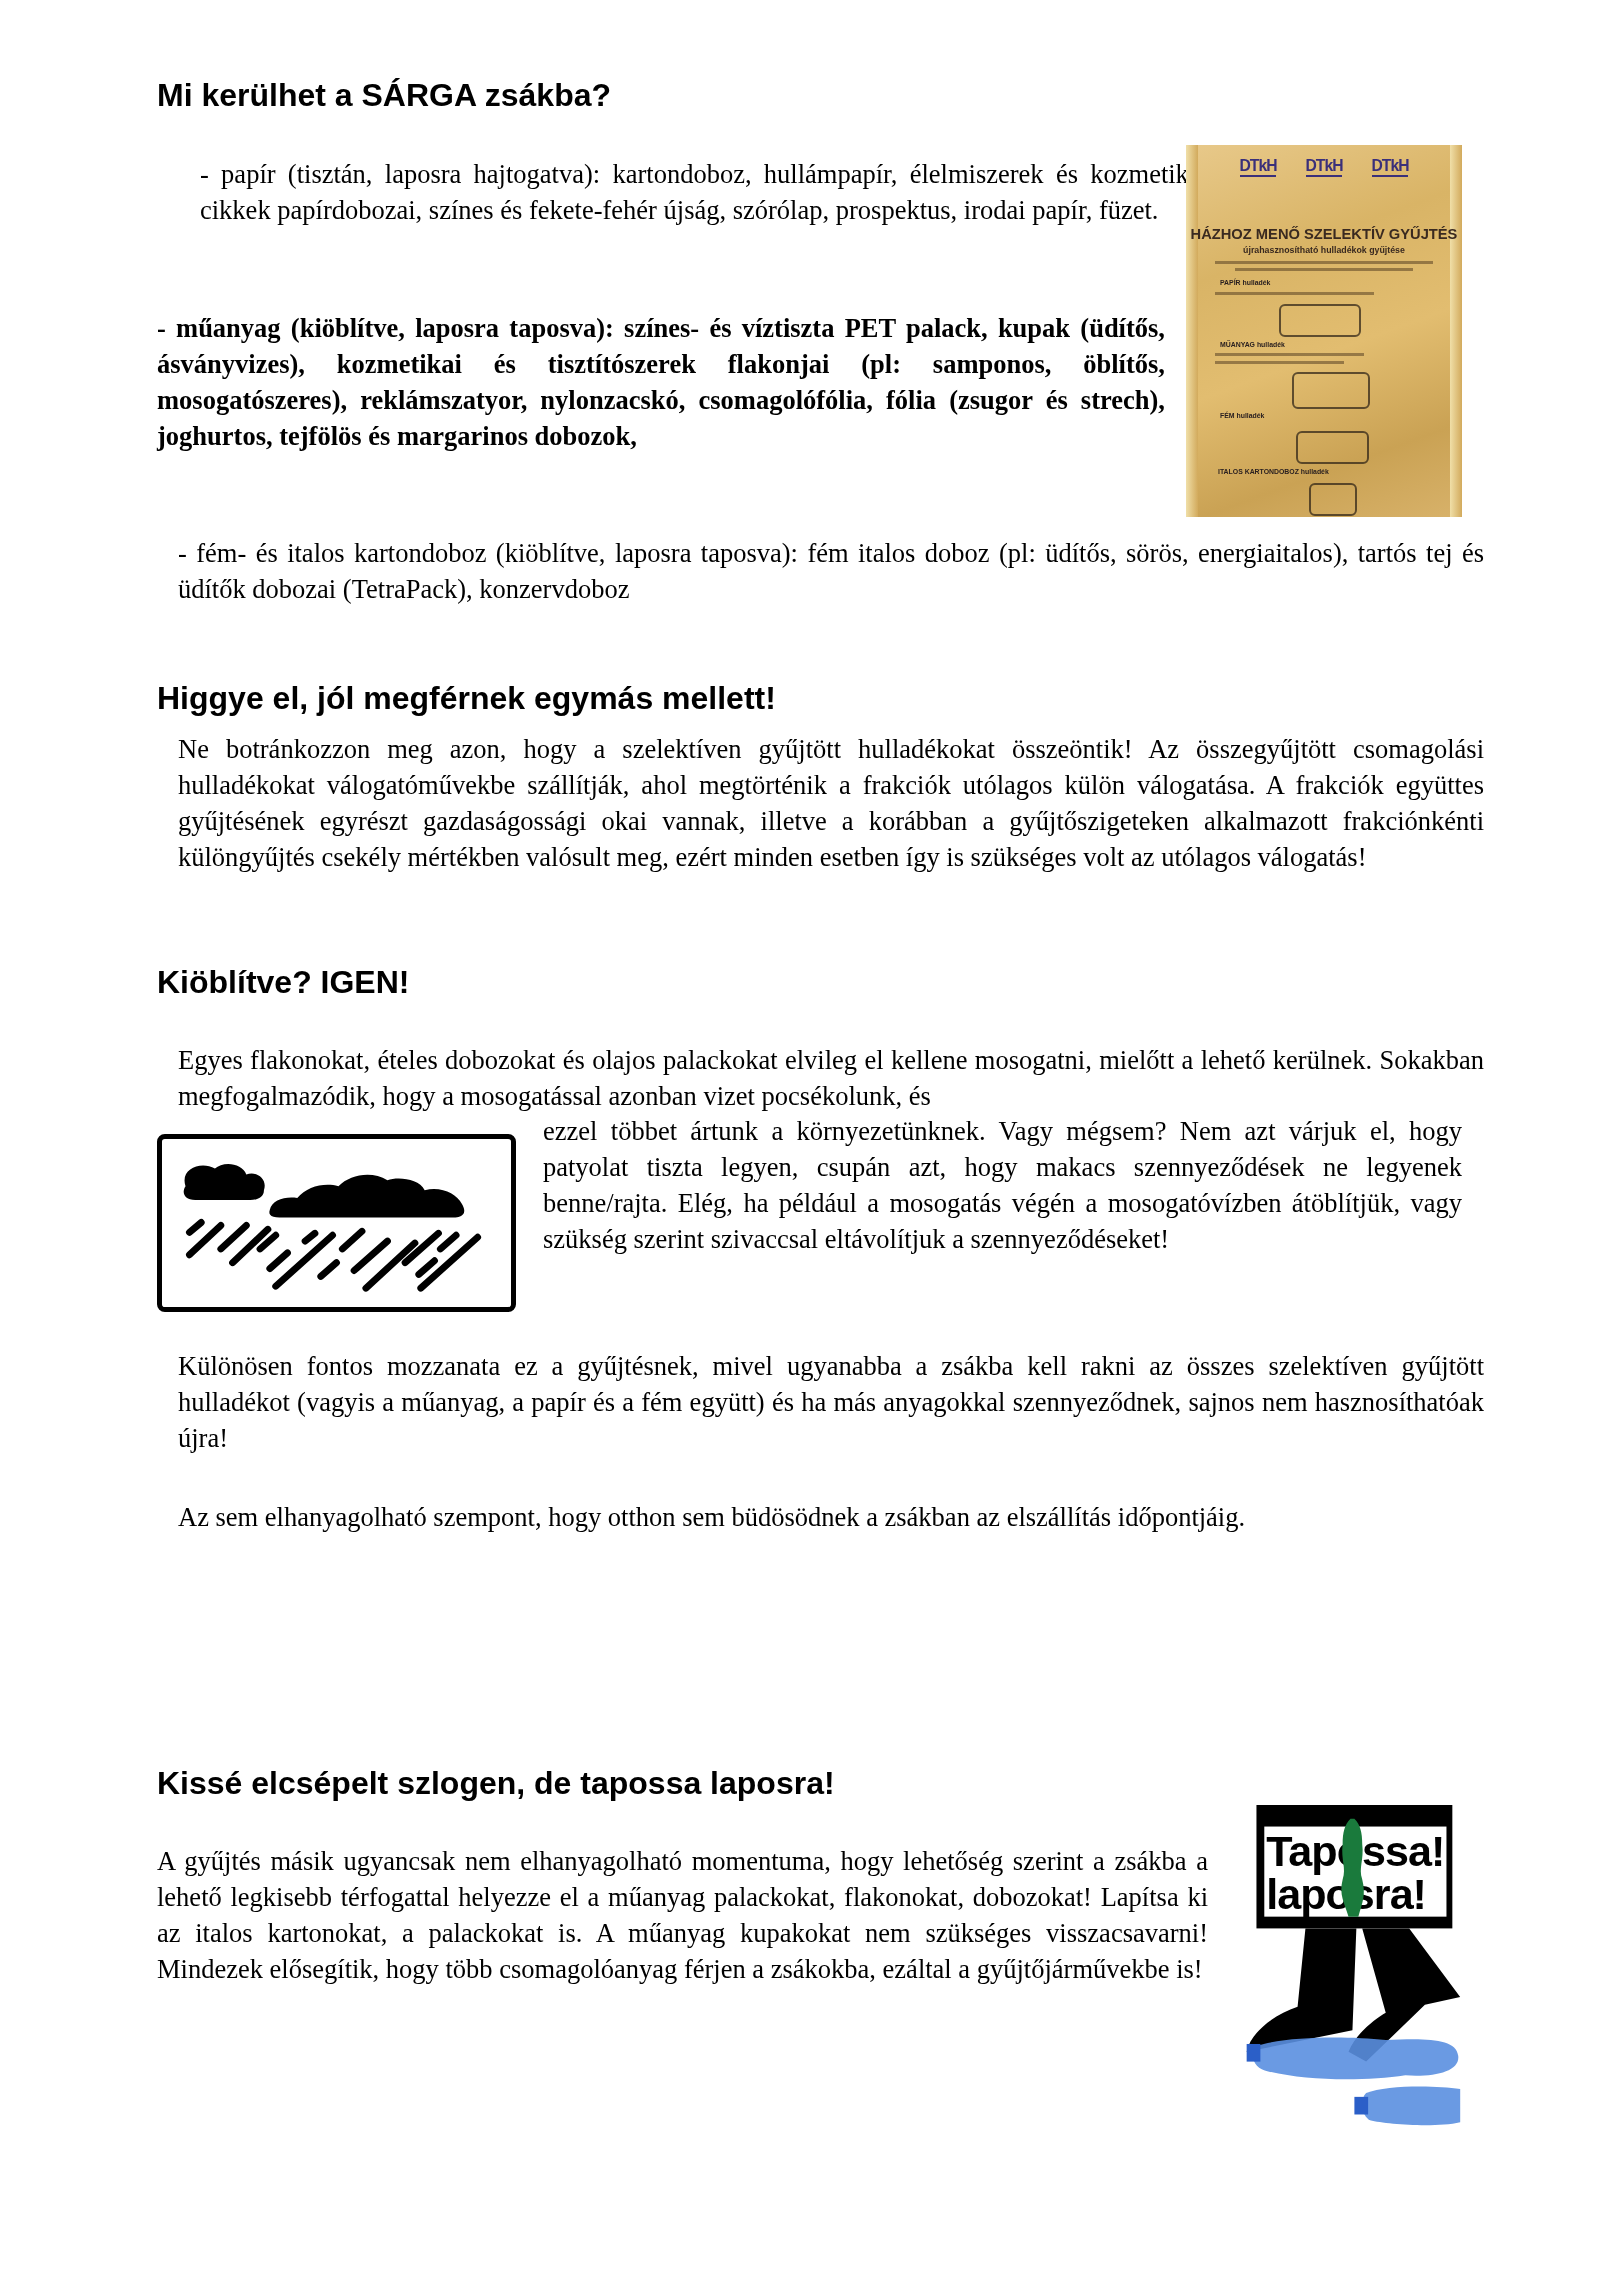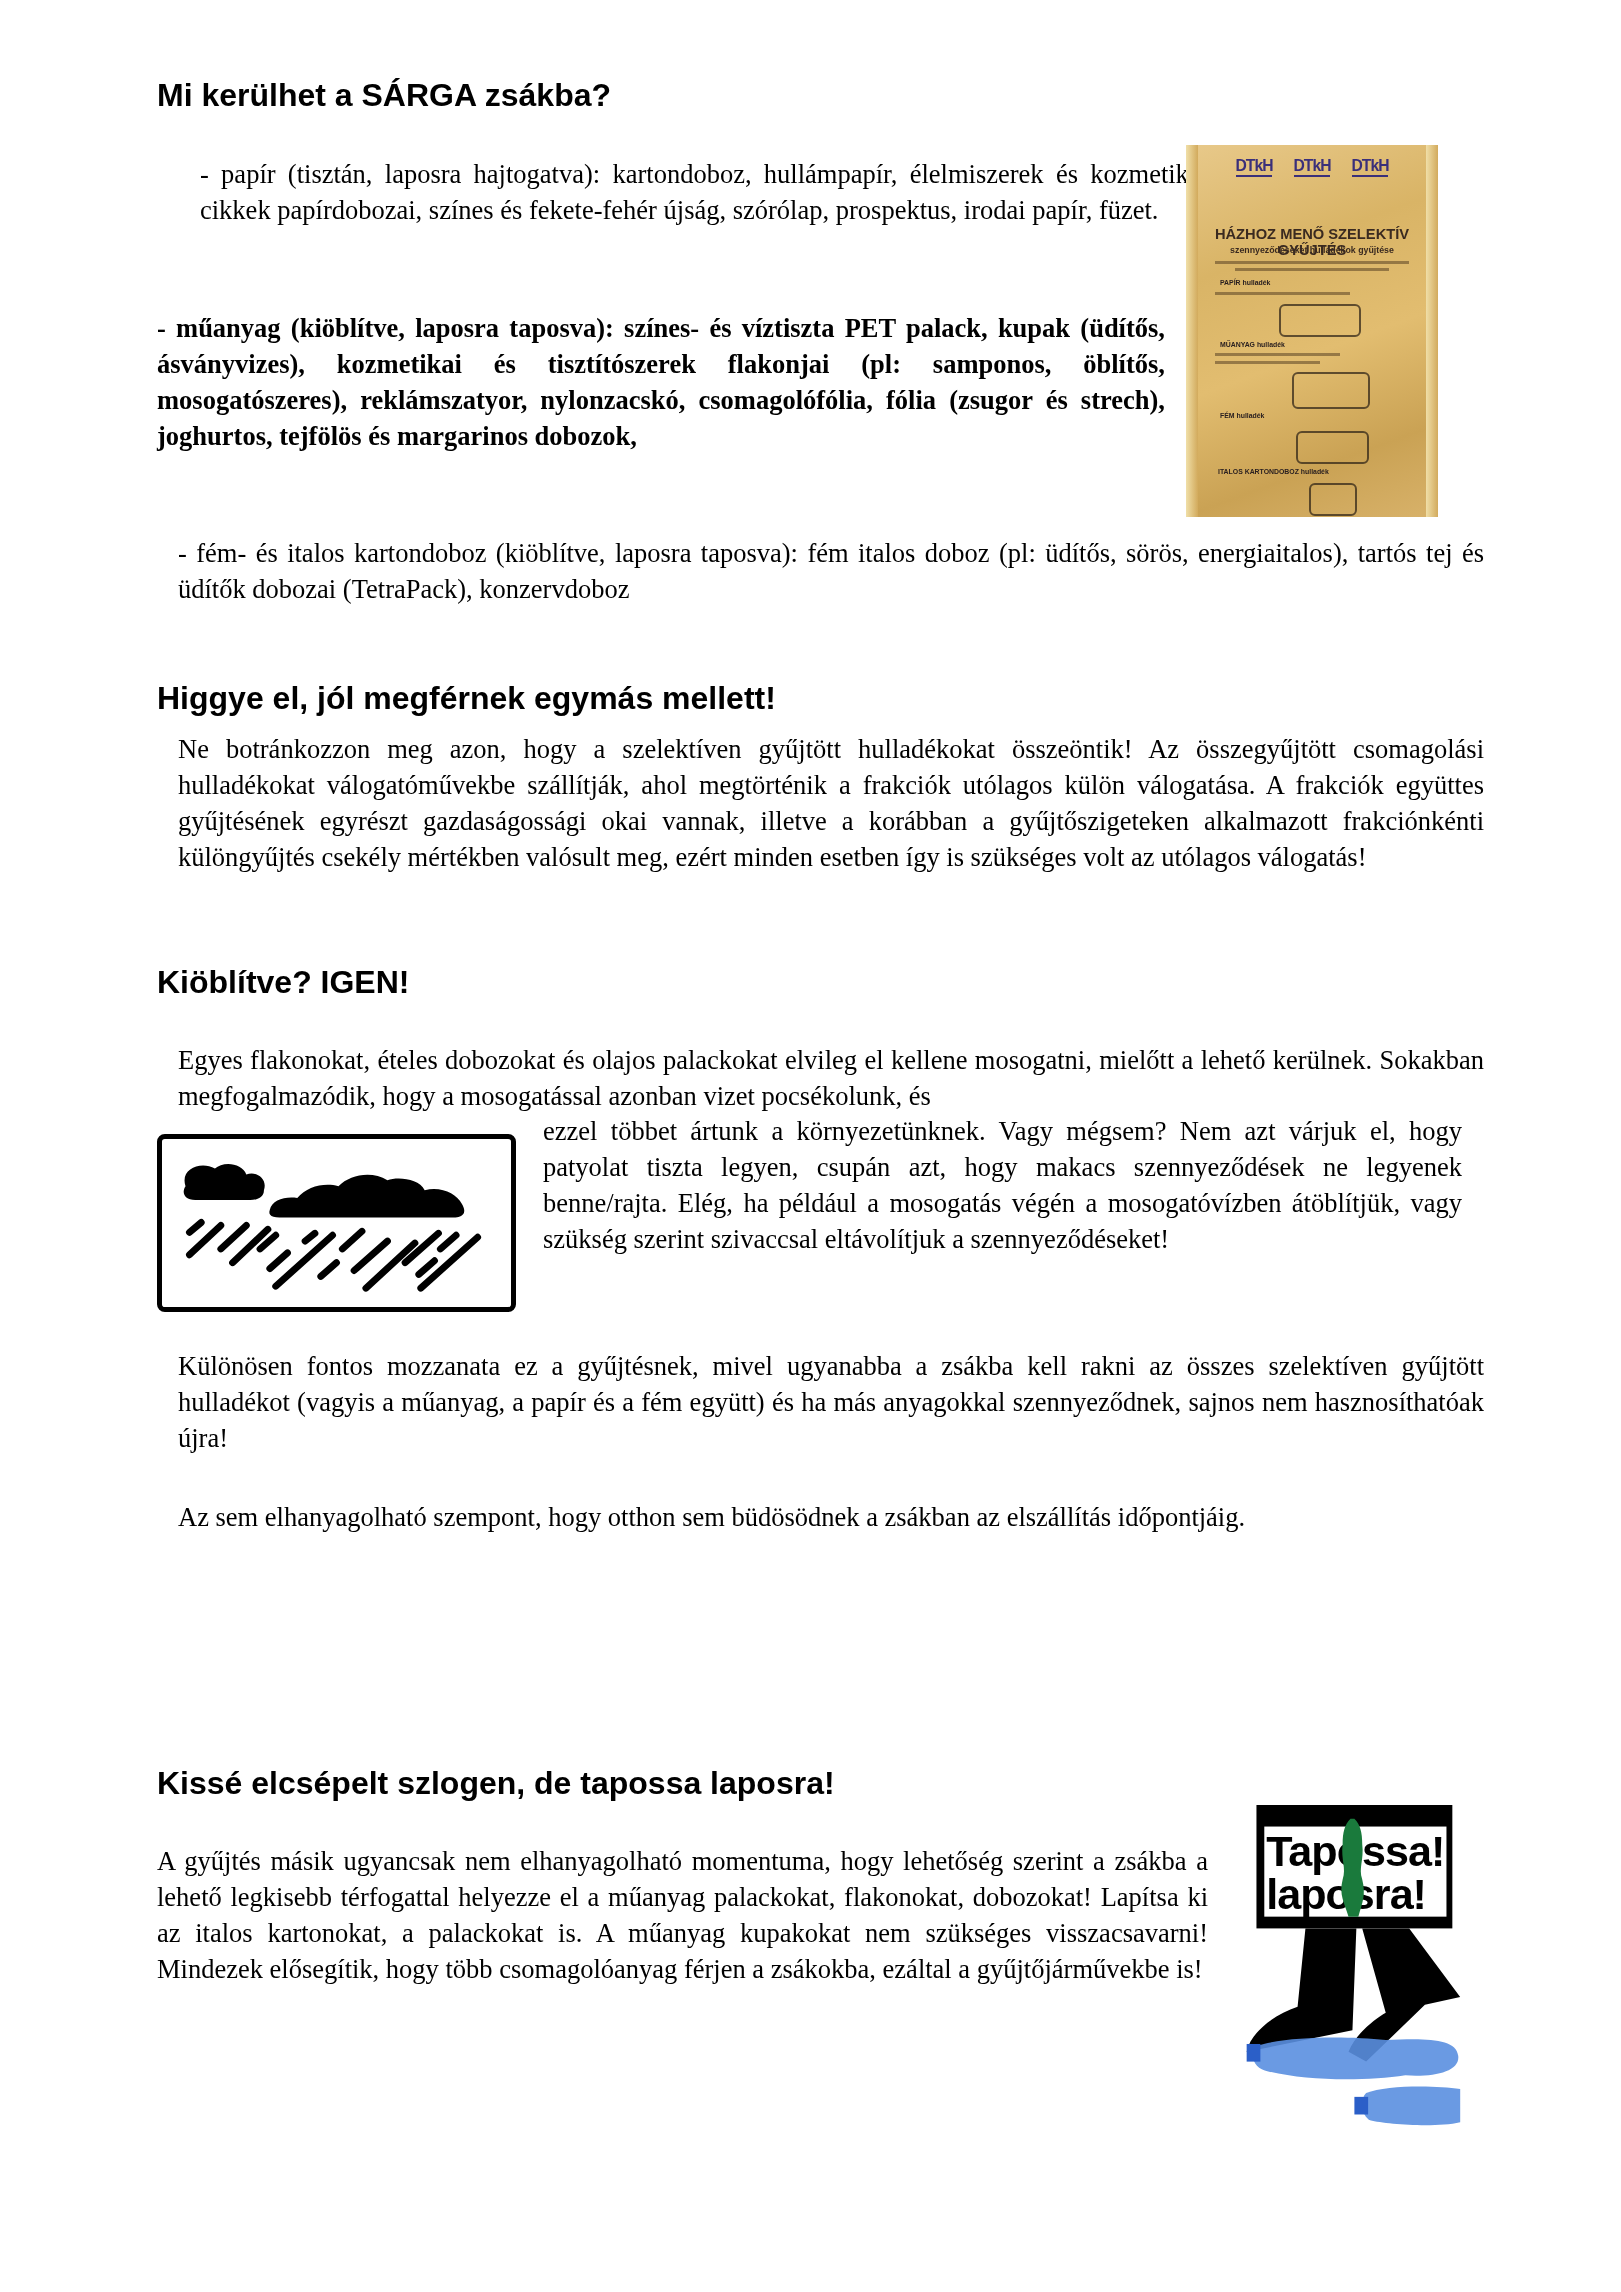--- a/index.html
+++ b/index.html
@@ -14,21 +14,21 @@
   }
   p {
     font-family:"Liberation Serif", serif; font-size:26.5px; line-height:36px;
     text-align:justify; margin:0; position:absolute; left:0;
   }
   .narrow { width:1008px; }
   .full { width:1306px;margin-left:21px; }
 
   
   .bag {
-    position:absolute; left:1186px; top:145px; width:252px; height:372px;
+    position:absolute; left:1186px; top:145px; width:276px; height:372px;
     background:linear-gradient(160deg,#e8c98a 0%,#d9b466 30%,#e2bd70 55%,#caa254 80%,#d8b26a 100%);
     overflow:hidden;
   }
   .bag .edge { position:absolute; top:0; bottom:0; width:11.8px; background:linear-gradient(90deg,#f0dfa8,#d2aa5c); }
   .bag .logos { position:absolute; top:11.8px; left:0; right:0; display:flex; justify-content:space-around; padding:0 39px; }
   .bag .logo { font-family:"Liberation Sans",sans-serif; font-weight:bold; font-size:15.7px; color:#3a2f7a; letter-spacing:-1px; border-bottom:2.9px solid #3a2f7a; }
   .bag .title { position:absolute; top:81px; left:0; right:0; text-align:center; font-family:"Liberation Sans",sans-serif; font-weight:bold; font-size:14.7px; color:#3a2a20; }
   .bag .subtitle { position:absolute; top:100px; left:0; right:0; text-align:center; font-family:"Liberation Sans",sans-serif; font-size:8.8px; color:#3a2a20; font-weight:bold;}
   .bag .lines { position:absolute; left:29px; right:29px; height:2.9px; background:rgba(60,40,20,.45); }
   .bag .sketch { position:absolute; border:2px solid rgba(40,30,20,.7); border-radius:5.9px; }
@@ -68,21 +68,21 @@
 
 <div class="bag">
   <div class="edge" style="left:0;"></div>
   <div class="edge" style="right:0;"></div>
   <div class="logos">
     <span class="logo">DTkH</span>
     <span class="logo">DTkH</span>
     <span class="logo">DTkH</span>
   </div>
   <div class="title">HÁZHOZ MENŐ SZELEKTÍV GYŰJTÉS</div>
-  <div class="subtitle">szennyeződéseket hulladékok gyűjtése</div>
+  <div class="subtitle">újrahasznosítható hulladékok gyűjtése</div>
   <div class="lines" style="top:116px;"></div>
   <div class="lines" style="top:123px; left:49px; right:49px;"></div>
   <div class="sect" style="top:134px; left:34px;">PAPÍR hulladék</div>
   <div class="lines" style="top:147px; right:88px;"></div>
   <div class="sketch" style="top:159px; left:93px; width:78px; height:29px;"></div>
   <div class="sect" style="top:196px; left:34px;">MŰANYAG hulladék</div>
   <div class="lines" style="top:208px; right:98px;"></div>
   <div class="lines" style="top:216px; right:118px;"></div>
   <div class="sketch" style="top:227px; left:106px; width:74px; height:33px;"></div>
   <div class="sect" style="top:267px; left:34px;">FÉM hulladék</div>

